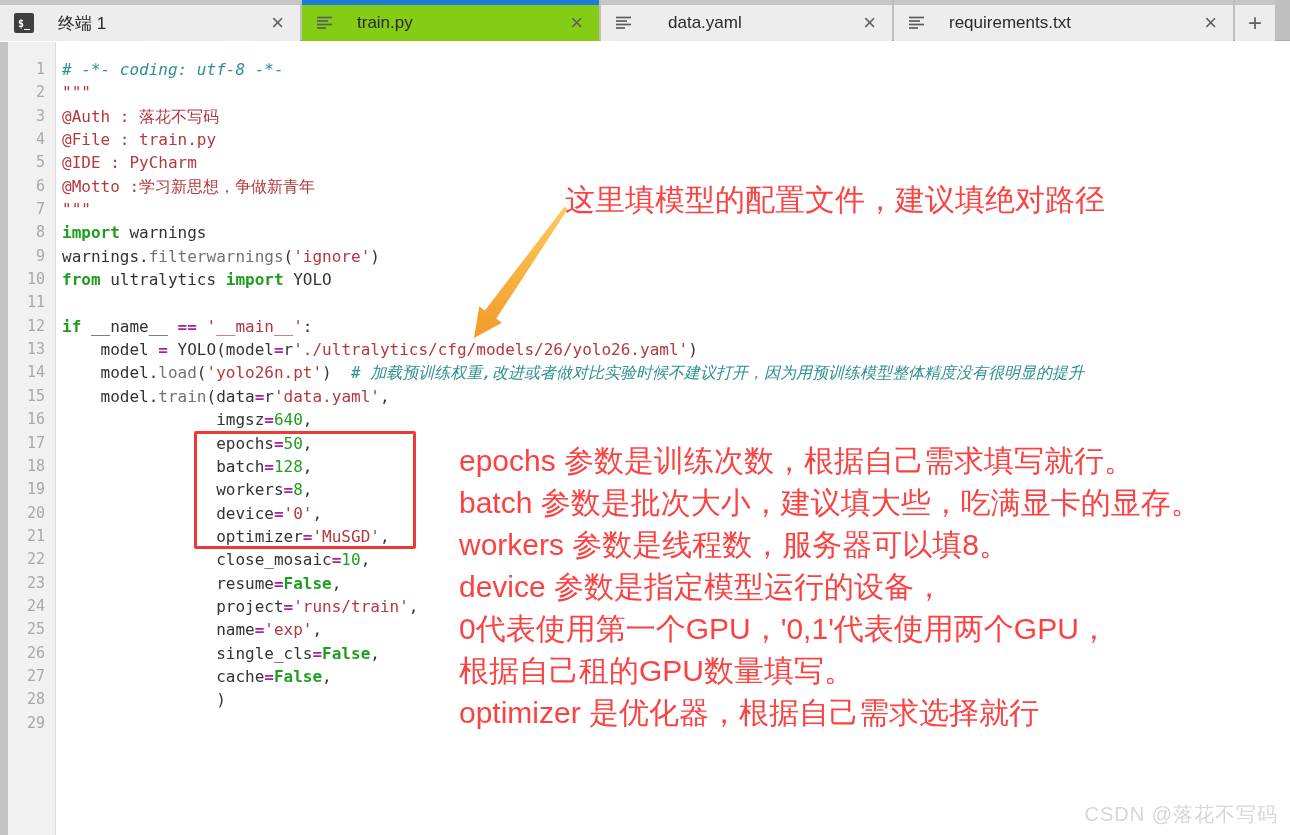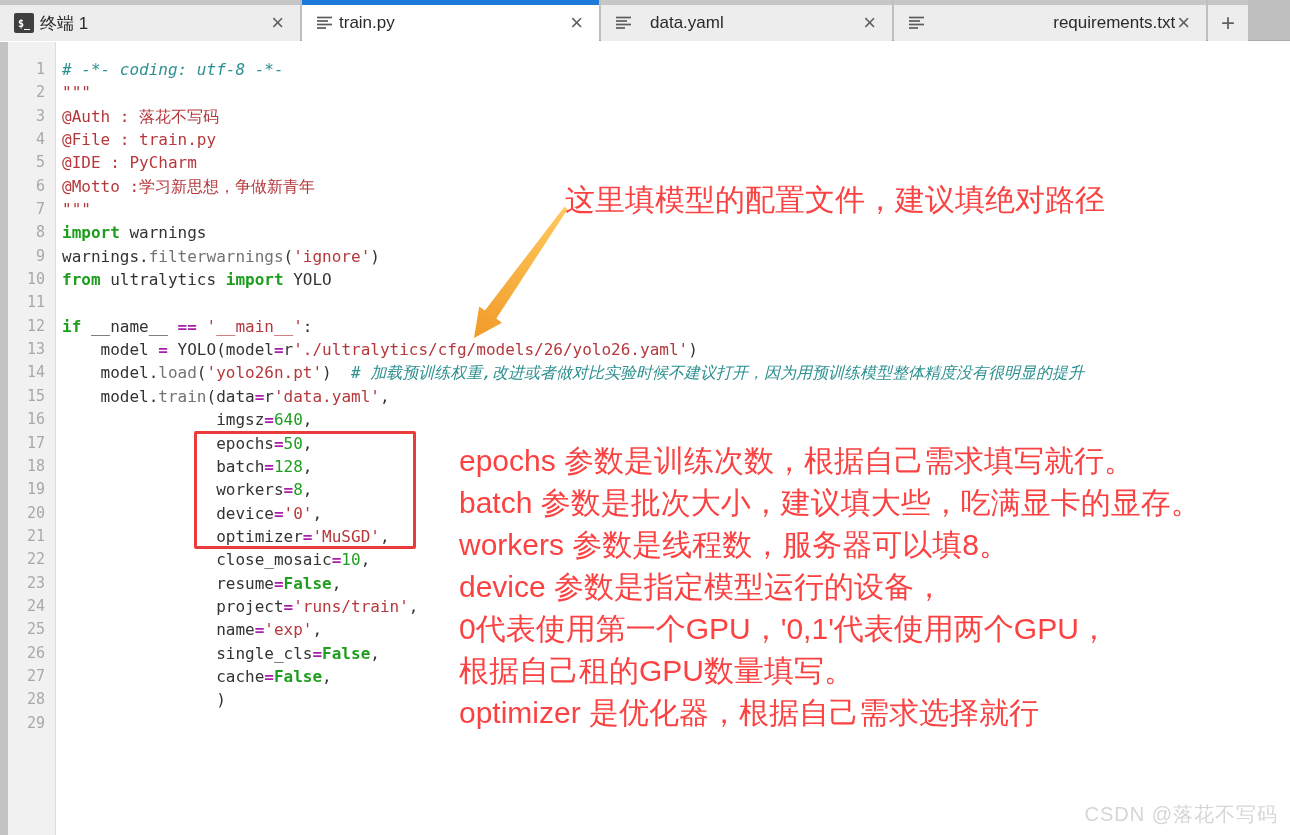--- a/index.html
+++ b/index.html
@@ -6,31 +6,31 @@
   html,body { width:1290px; height:835px; }
   body { font-family:"Liberation Sans", sans-serif; }
   #page { position:relative; width:1290px; height:835px; background:#ffffff; overflow:hidden; }
 
   
   .tabbar { position:absolute; top:0; left:0; width:1290px; height:41px;
             background:#bfbfbf; display:flex; border-bottom:1px solid #ababab; }
   .tab { height:41px; display:flex; align-items:center; padding:0 14px;
          background:#ededed; border-top:5px solid #c6c6c6; margin-right:2px;
          font-size:17px; color:#2a2a2a; cursor:default; }
-  .tab.active { background:#ffffff; border-top:5px solid #1e7ad9; }
-  .tab-label { margin-left:6px; white-space:nowrap; overflow:hidden; flex:1; }
+  .tab.active { background:#84cc16; border-top:5px solid #1e7ad9; }
+  .tab-label { margin-left:24px; white-space:nowrap; overflow:hidden; flex:1; }
   .tab-close { margin-left:auto; color:#5f5f5f; font-size:22px; line-height:20px; padding:0 2px; }
   .term-icon { width:20px; height:20px; background:#3f3f3f; color:#ffffff;
                font-family:"DejaVu Sans Mono", monospace; font-size:10px; font-weight:bold;
                display:flex; align-items:center; justify-content:center; border-radius:2px; flex:0 0 auto; }
   .file-icon { flex:0 0 auto; display:block; }
   .tab-plus { width:40px; height:41px; background:#ededed; border-top:5px solid #c6c6c6;
               display:flex; align-items:center; justify-content:center;
               font-size:24px; color:#5f5f5f; }
-  .t-term { width:300px; } .t-train { width:297px; } .t-data { width:291px;gap:12px; } .t-req { width:312px;text-align:right; }
+  .t-term { width:300px; } .t-train { width:297px; } .t-data { width:291px;gap:12px; } .t-req { width:339px; }
 
   
   .editor { position:absolute; top:42px; left:0; right:0; bottom:0; display:flex; background:#ffffff; }
   .left-strip { width:8px; background:#c3c3c3; }
   .gutter { width:48px; background:#f2f1f1; border-right:1px solid #dcdcdc;
             padding:16px 10px 0 0; text-align:right;
             font-family:"DejaVu Sans Mono","Liberation Mono",monospace;
             font-size:15px; color:#a8a8a8; }
   .gutter .ln { height:23.35px; line-height:23.35px; }
   .code { flex:1; padding:16px 12px 0 6px; overflow:hidden;

